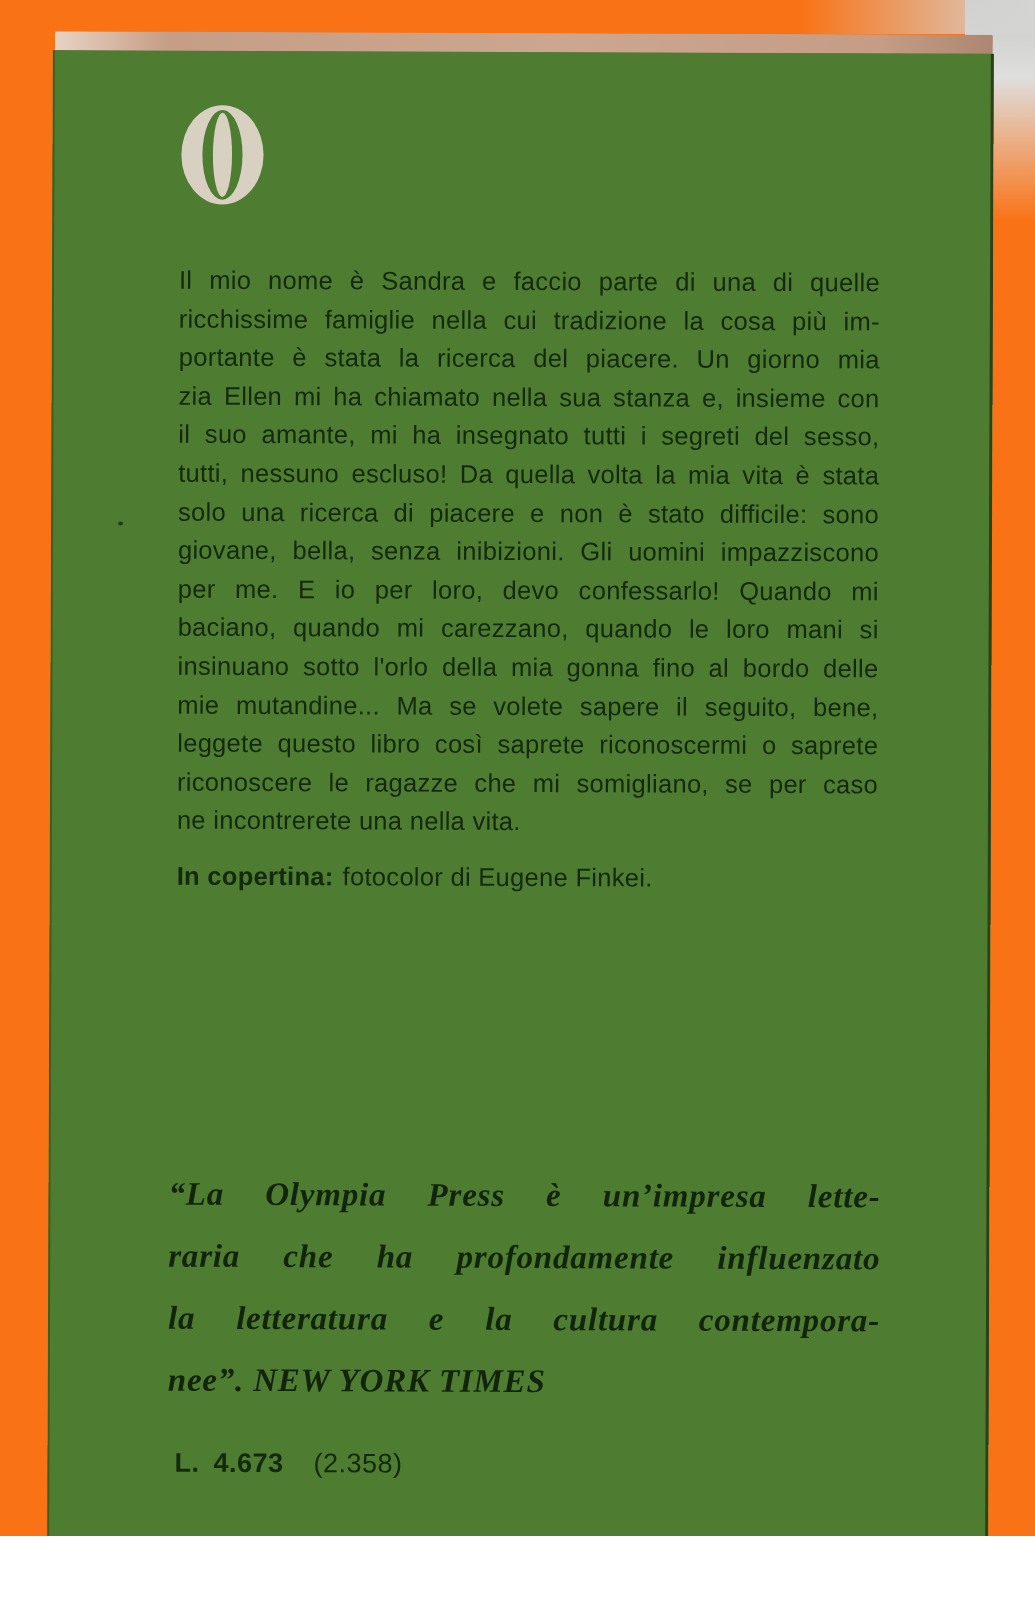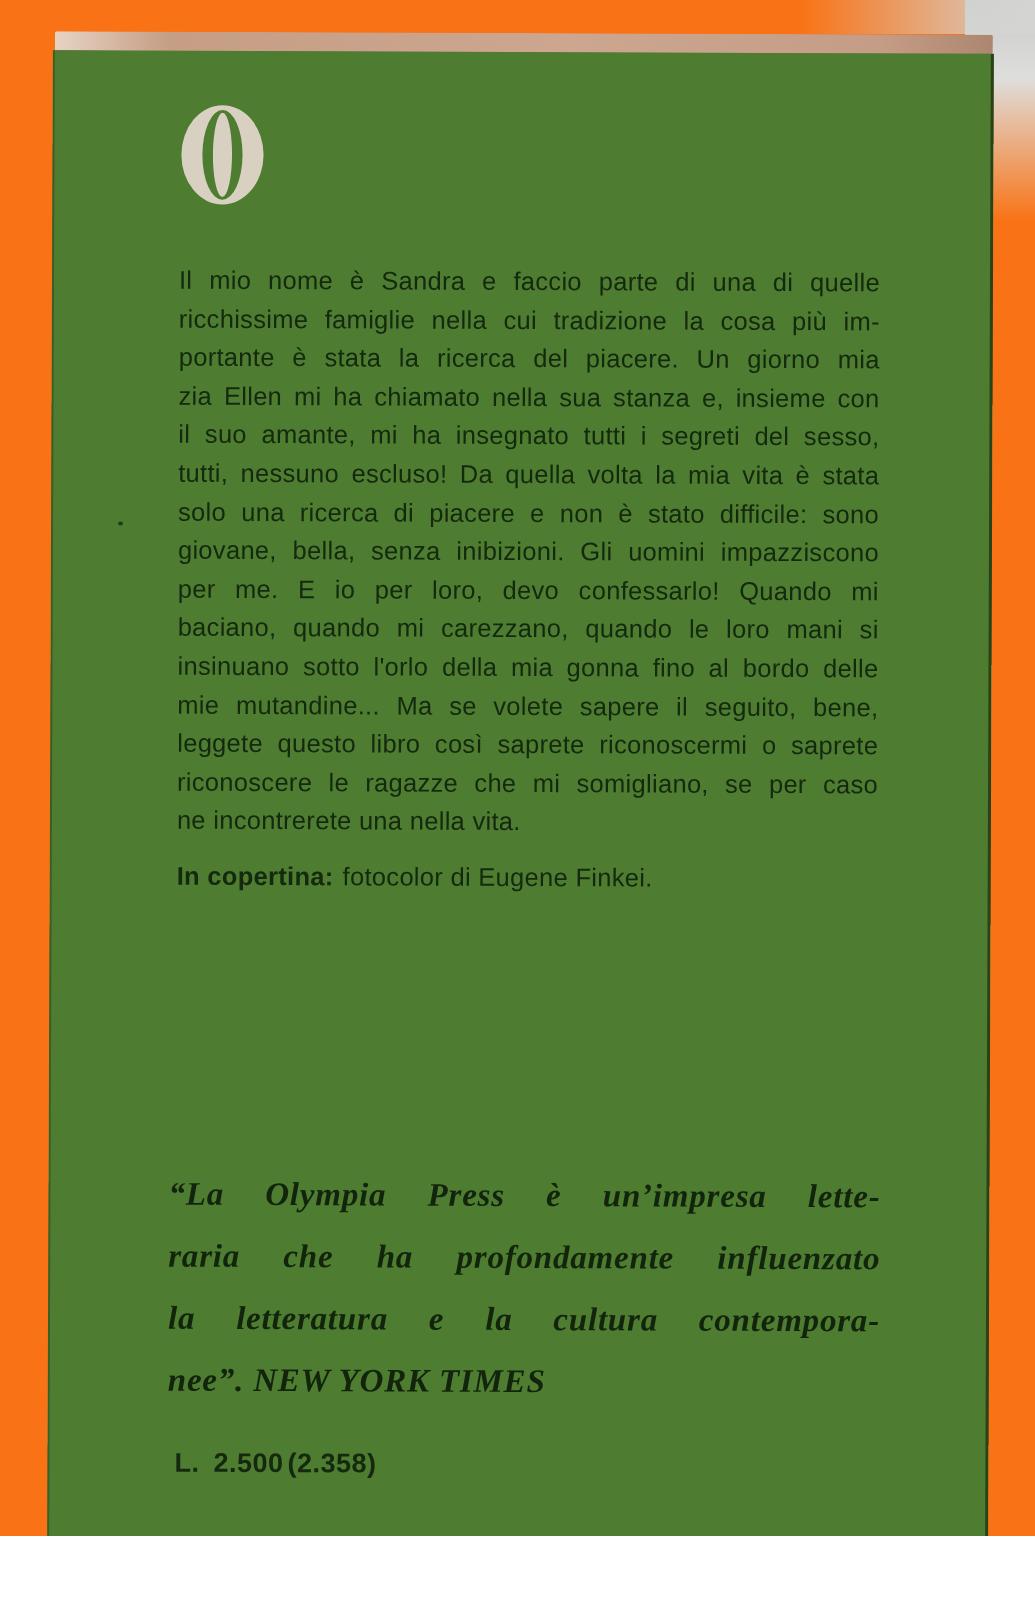--- a/index.html
+++ b/index.html
@@ -126,21 +126,21 @@
     position: absolute;
     left: 127px;
     top: 1395px;
     color: #14290e;
     font-size: 27px;
     line-height: 34px;
     letter-spacing: 0.5px;
   }
   .price .currency { font-weight: 700; }
   .price .amount   { font-weight: 700; margin-left: 14px; }
-  .price .code     { font-weight: 700; margin-left: 4px; }
+  .price .code     { font-weight: 400; margin-left: 30px; }
   .speck {
     position: absolute;
     left: 67px;
     top: 471px;
     width: 5px;
     height: 4px;
     border-radius: 50%;
     background: #1c2a12;
     opacity: 0.8;
   }
@@ -188,20 +188,20 @@
       </div>
 
       <div class="quote">
         <div class="line">“La Olympia Press è un’impresa lette-</div>
         <div class="line">raria che ha profondamente influenzato</div>
         <div class="line">la letteratura e la cultura contempora-</div>
         <div class="line last">nee”. NEW YORK TIMES</div>
       </div>
 
       <div class="price">
-        <span class="currency">L.</span><span class="amount">2.500</span><span class="code">(2.358)</span>
+        <span class="currency">L.</span><span class="amount">4.673</span><span class="code">(2.358)</span>
       </div>
 
       <div class="speck"></div>
 
     </div>
   </div>
 </div>
 
 </body></html>

